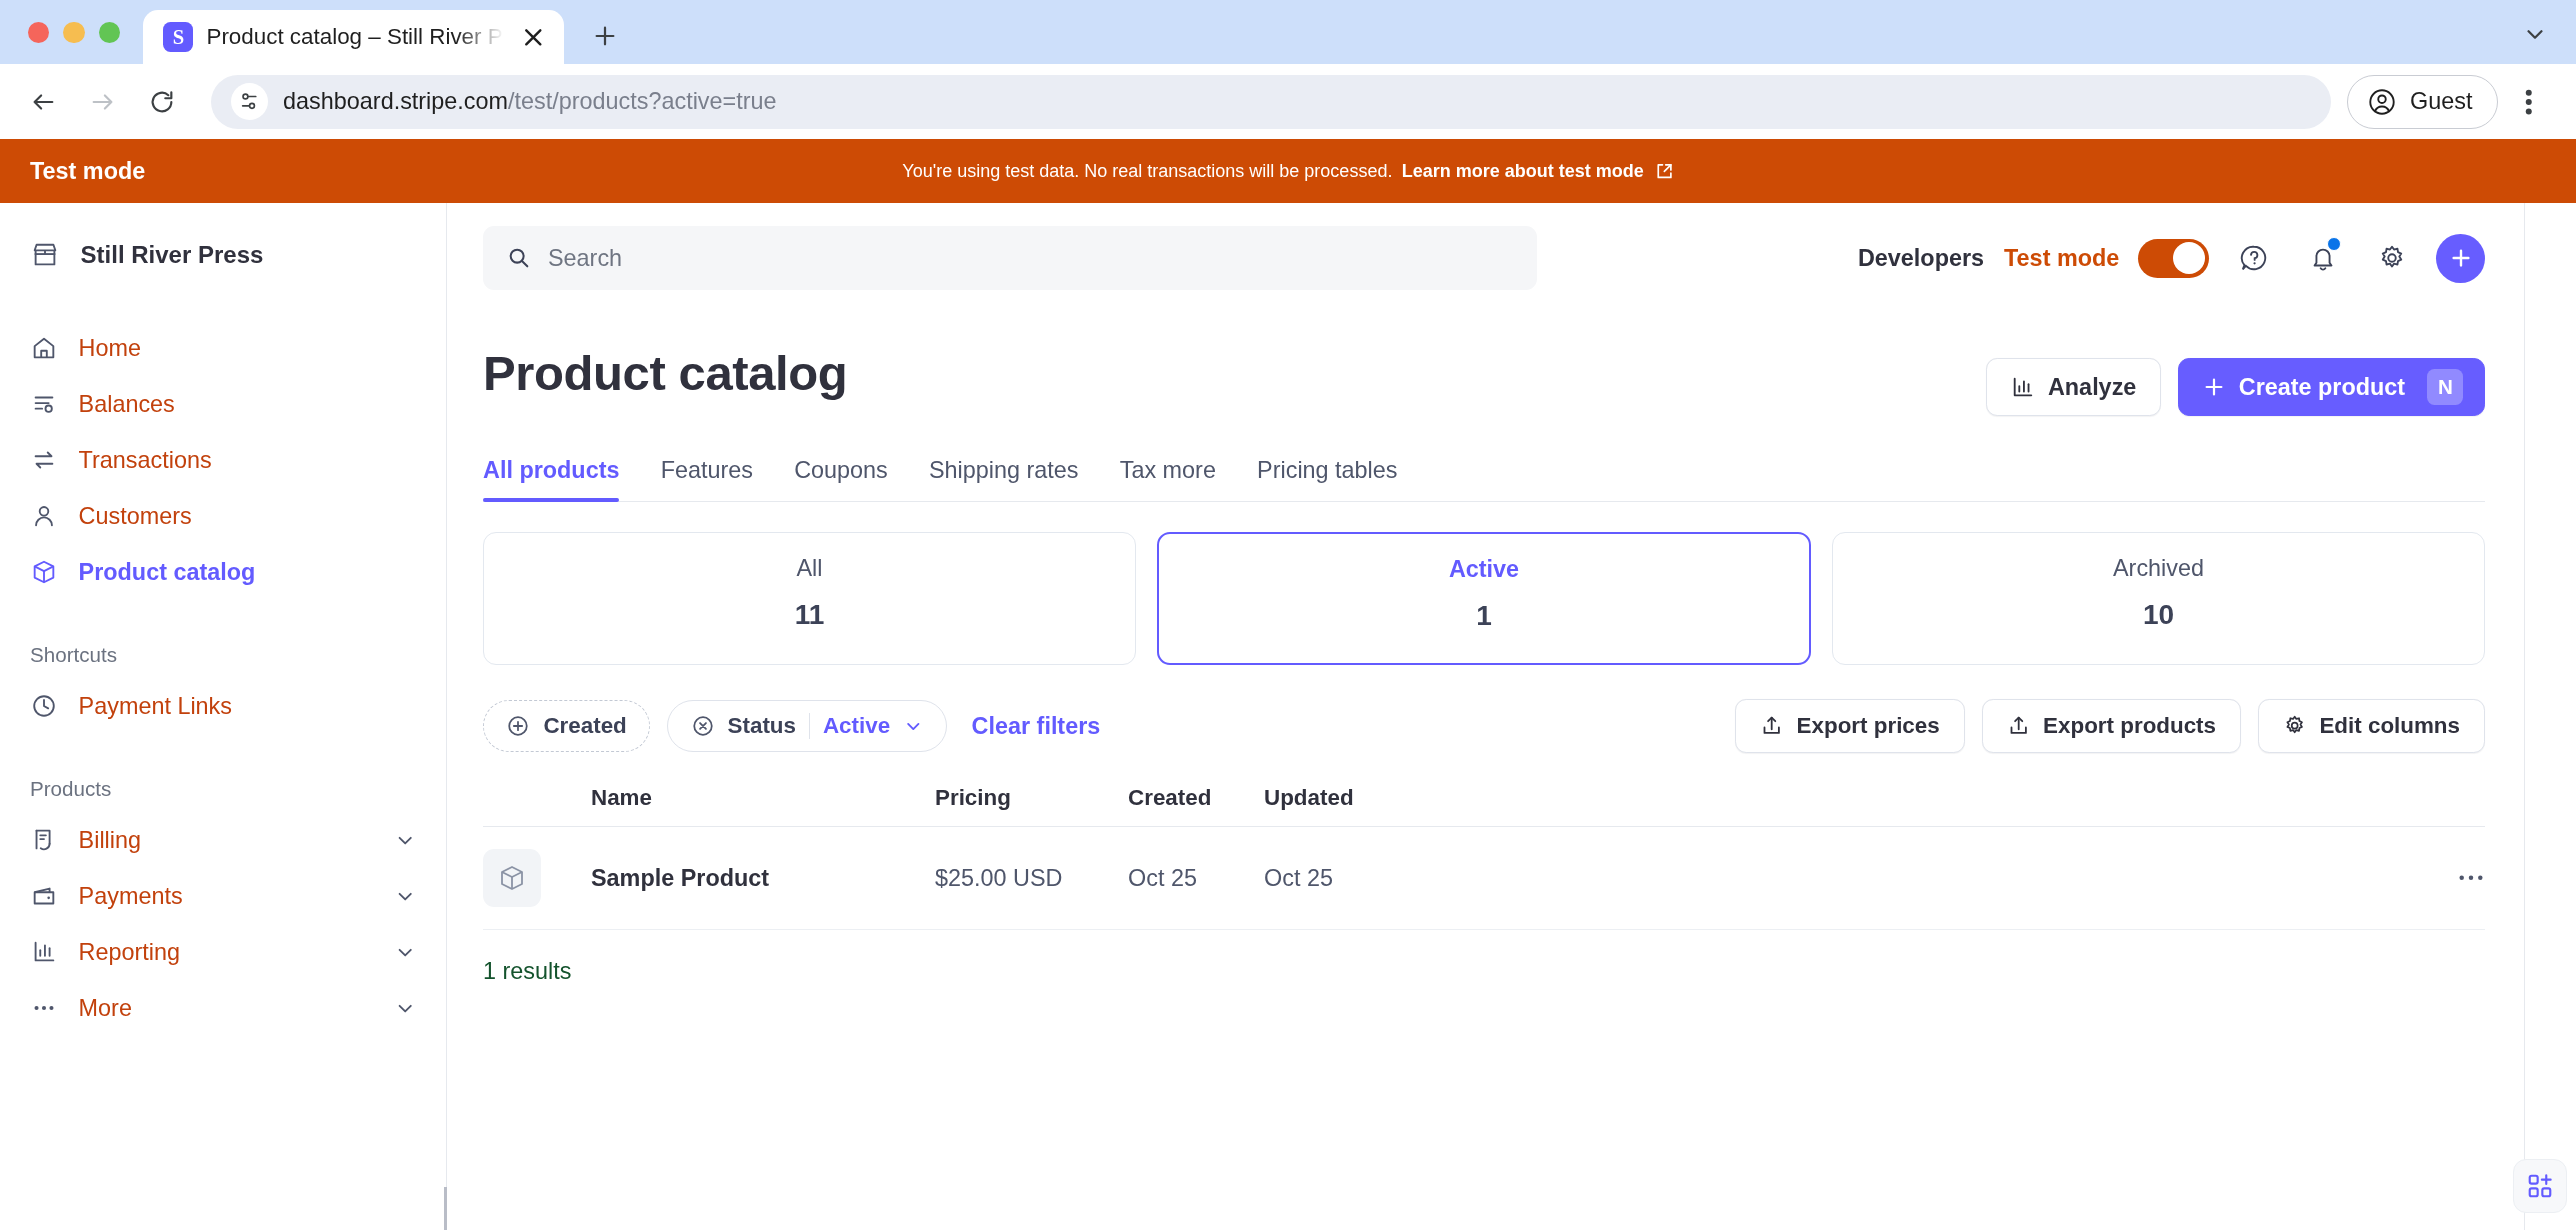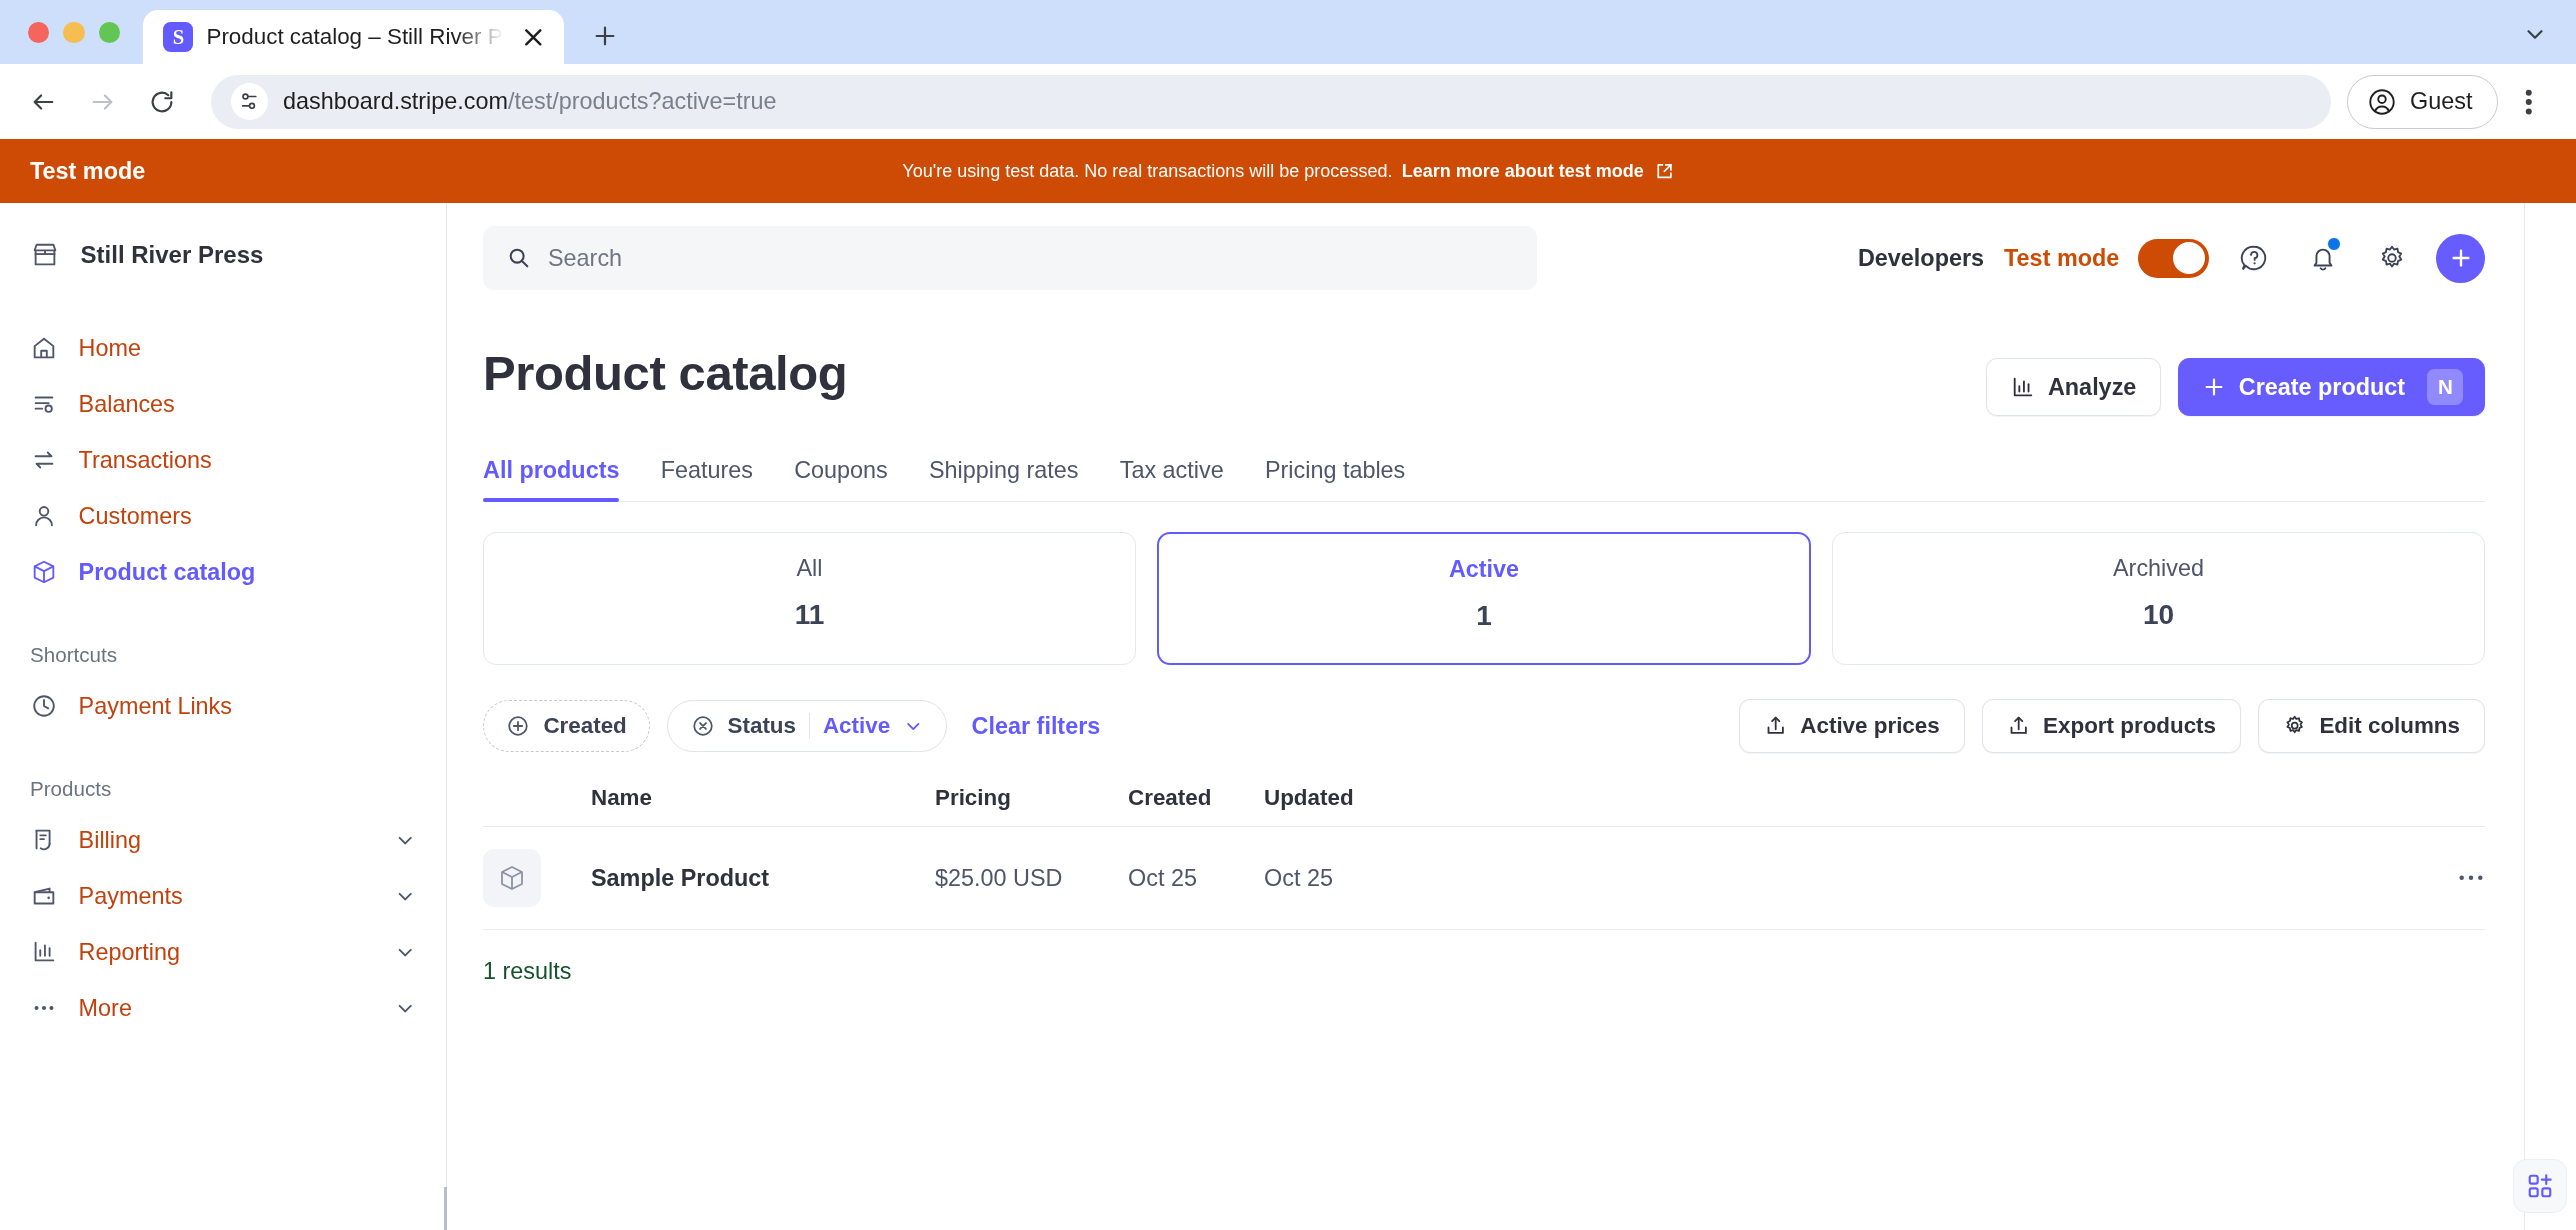--- a/index.html
+++ b/index.html
@@ -554,21 +554,21 @@
                 <span class="kbd">N</span>
               </div>
             </div>
           </div>
 
           <div class="tabs">
             <div class="t active">All products</div>
             <div class="t">Features</div>
             <div class="t">Coupons</div>
             <div class="t">Shipping rates</div>
-            <div class="t">Tax active</div>
+            <div class="t">Tax more</div>
             <div class="t">Pricing tables</div>
           </div>
 
           <div class="cards">
             <div class="card">
               <div class="c-label">All</div>
               <div class="c-value">11</div>
             </div>
             <div class="card selected">
               <div class="c-label">Active</div>
@@ -605,21 +605,21 @@
             <span class="clear-link">Clear filters</span>
 
             <div class="filters-spacer"></div>
 
             <div class="btn">
               <svg width="23.4" height="23.4" viewBox="0 0 26 26" fill="none" stroke="#30313d" stroke-width="2" stroke-linecap="round" stroke-linejoin="round">
                 <path d="M5 15 V21 H21 V15"></path>
                   <path d="M13 17 V4"></path>
                   <path d="M9 8 L13 4 L17 8"></path>
               </svg>
-              <span>Active prices</span>
+              <span>Export prices</span>
             </div>
 
             <div class="btn">
               <svg width="23.4" height="23.4" viewBox="0 0 26 26" fill="none" stroke="#30313d" stroke-width="2" stroke-linecap="round" stroke-linejoin="round">
                 <path d="M5 15 V21 H21 V15"></path>
                   <path d="M13 17 V4"></path>
                   <path d="M9 8 L13 4 L17 8"></path>
               </svg>
               <span>Export products</span>
             </div>

